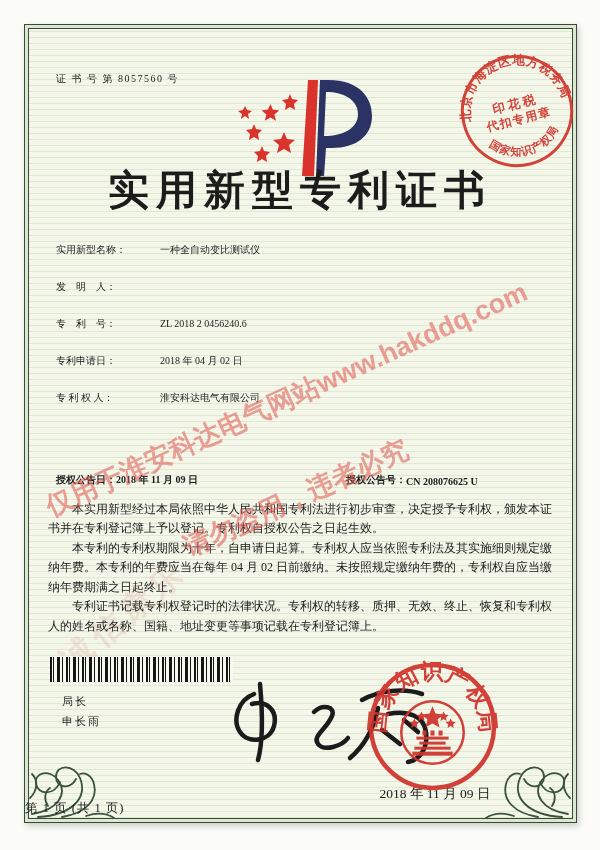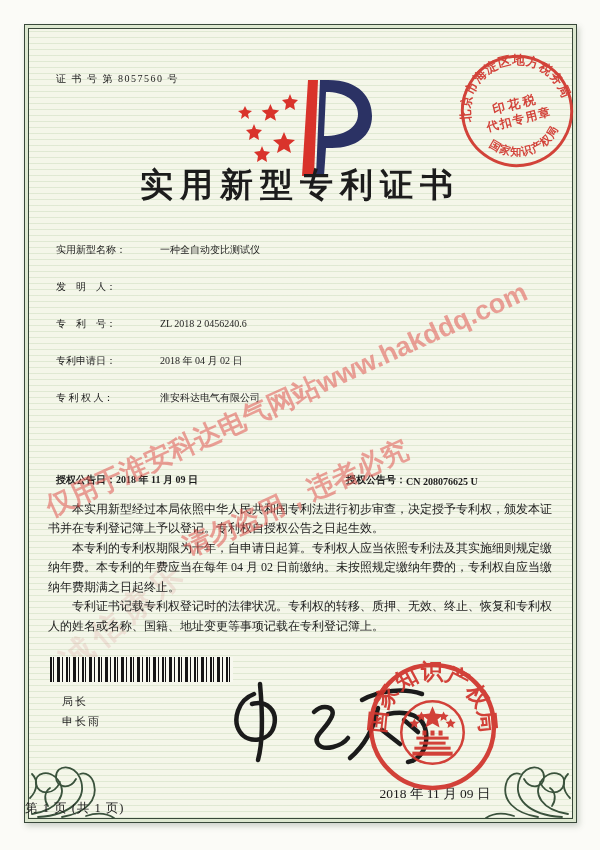--- a/index.html
+++ b/index.html
@@ -21,21 +21,21 @@
     border:1.5px solid #38483a;
     background-color:#f4f6e9;
     background-image:
       repeating-linear-gradient(0deg, rgba(150,185,130,.22) 0px, rgba(150,185,130,.22) 1px, rgba(0,0,0,0) 1px, rgba(0,0,0,0) 6px);
   }
   
   .cert-no{position:absolute;left:56px;top:72px;font-size:10px;letter-spacing:1.5px;z-index:3;}
   .logo{position:absolute;left:232px;top:72px;width:150px;height:112px;z-index:3;}
   .title{
     position:absolute;left:0;top:163px;width:600px;text-align:center;
-    font-size:33px;font-weight:700;letter-spacing:7px;z-index:3;
+    font-size:41px;font-weight:700;letter-spacing:7px;z-index:3;
   }
   
   .tax-stamp{position:absolute;left:458px;top:52px;width:118px;height:118px;z-index:5;
     transform:rotate(-14deg);opacity:.92;}
   
   .fields{position:absolute;left:56px;top:243px;width:505px;z-index:3;font-size:10px;}
   .frow{display:flex;margin-bottom:23.5px;line-height:1.35;}
   .flabel{flex:0 0 104px;white-space:nowrap;}
   .fvalue{flex:1 1 auto;}
   .grant-row{position:absolute;left:56px;top:473px;width:505px;display:flex;z-index:3;font-size:10px;font-weight:bold;}

